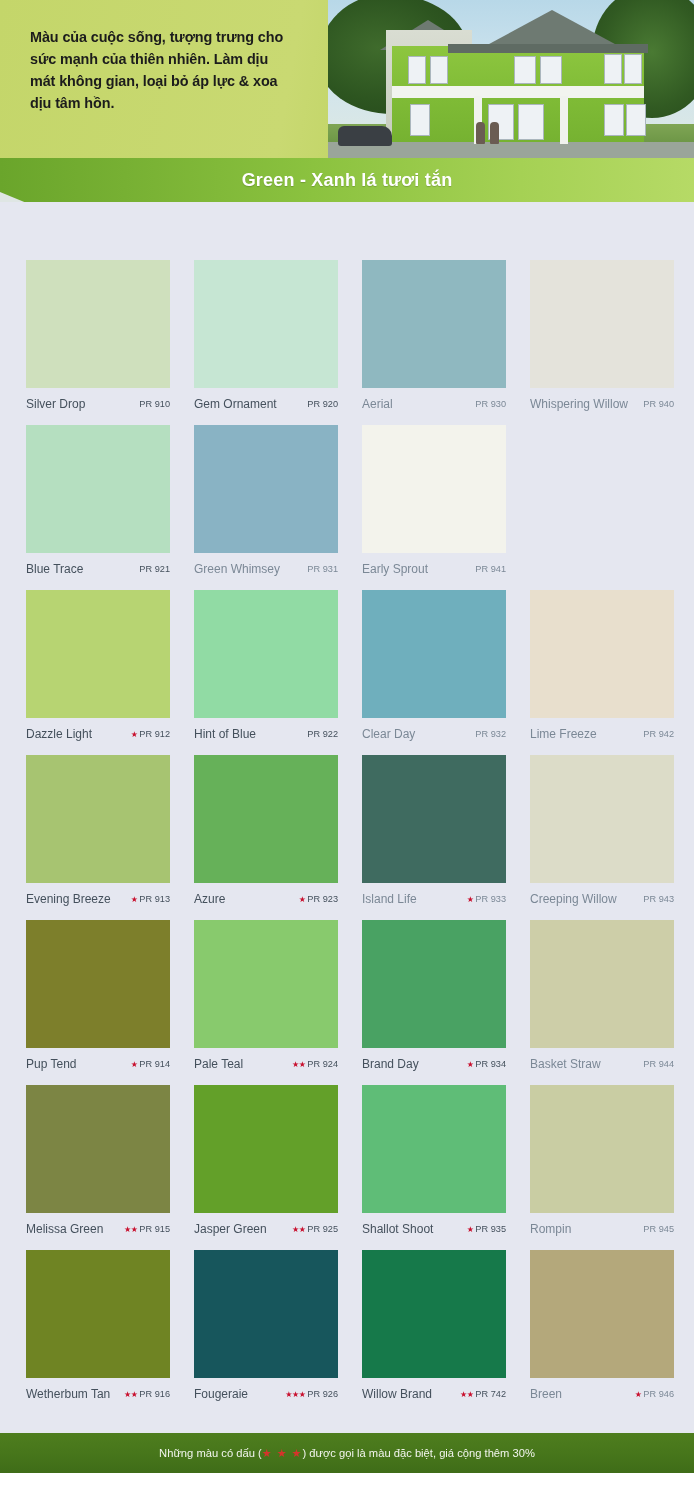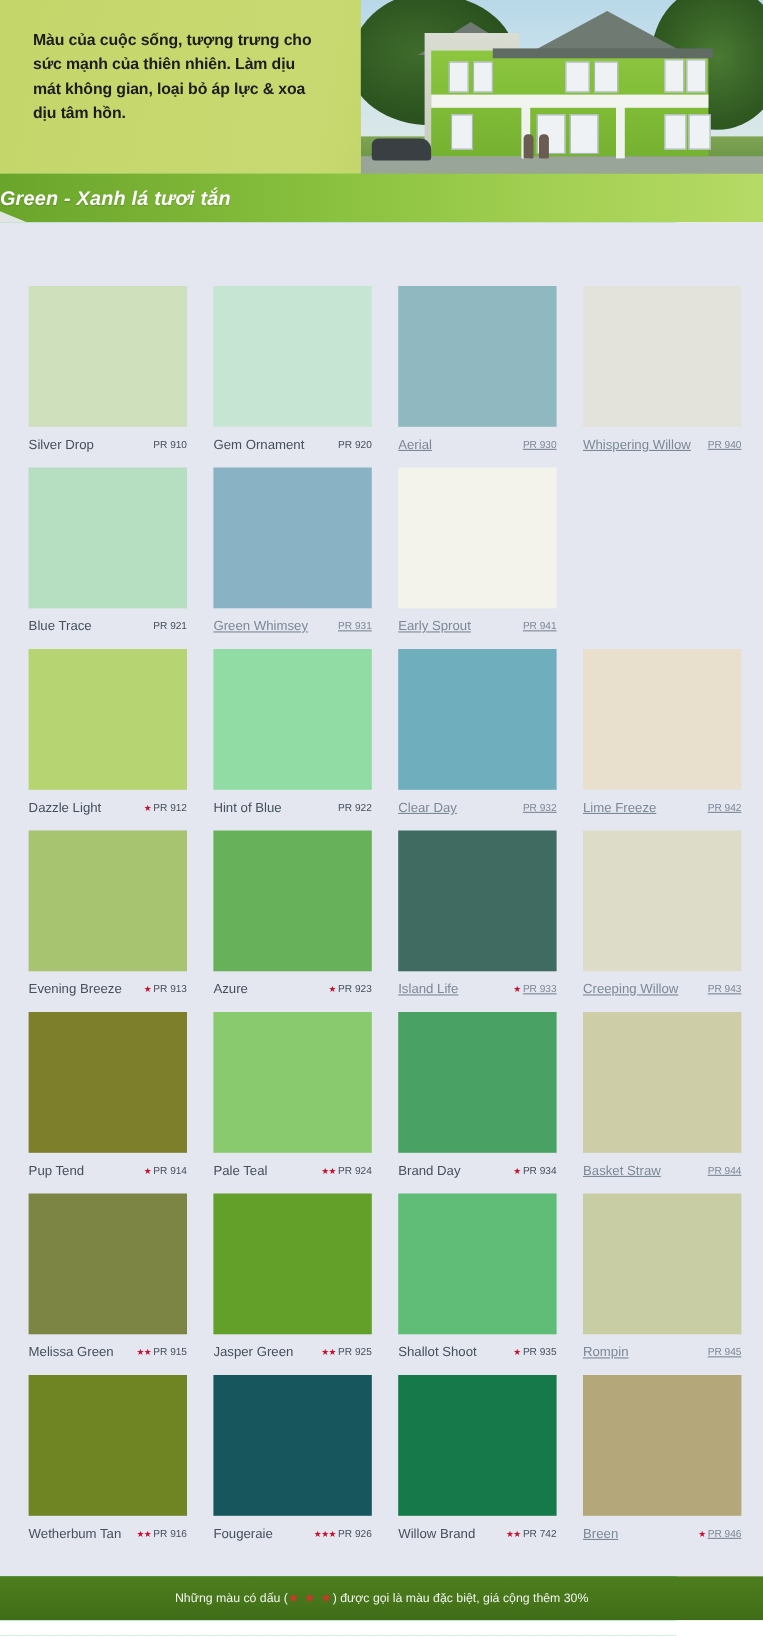--- a/index.html
+++ b/index.html
@@ -135,26 +135,26 @@
     left: 0; bottom: -4px;
     width: 0; height: 0;
     border-left: 34px solid #dfe6e4;
     border-top: 14px solid transparent;
   }
   #title-text {
     position: absolute;
     left: 0; top: 0;
     width: 694px;
     line-height: 44px;
+    text-align: center;
     color: #ffffff;
     font-size: 18px;
     font-weight: 700;
     letter-spacing: 0.2px;
     text-shadow: 0 1px 1px rgba(0,0,0,0.18);
-    font-style: italic;
   }
 
   
   #sheet {
     position: absolute;
     left: 0; top: 202px;
     width: 694px;
     height: 1231px;
     background: #e5e7f0;
   }
@@ -209,21 +209,21 @@
   .stars {
     color: #c8102e;
     font-size: 8px;
     letter-spacing: -0.5px;
     margin-right: 2px;
   }
   .code {
     color: #44505c;
   }
   
-  .faint .cell-name, .faint .code { color: #7b8896; text-decoration: underline; }
+  .faint .cell-name, .faint .code { color: #7b8896; }
 
   
   #footer {
     position: absolute;
     left: 0; top: 1433px;
     width: 694px;
     height: 40px;
     background: linear-gradient(180deg, #4e7d1e 0%, #47761b 50%, #3f6c18 100%);
     overflow: hidden;
   }

